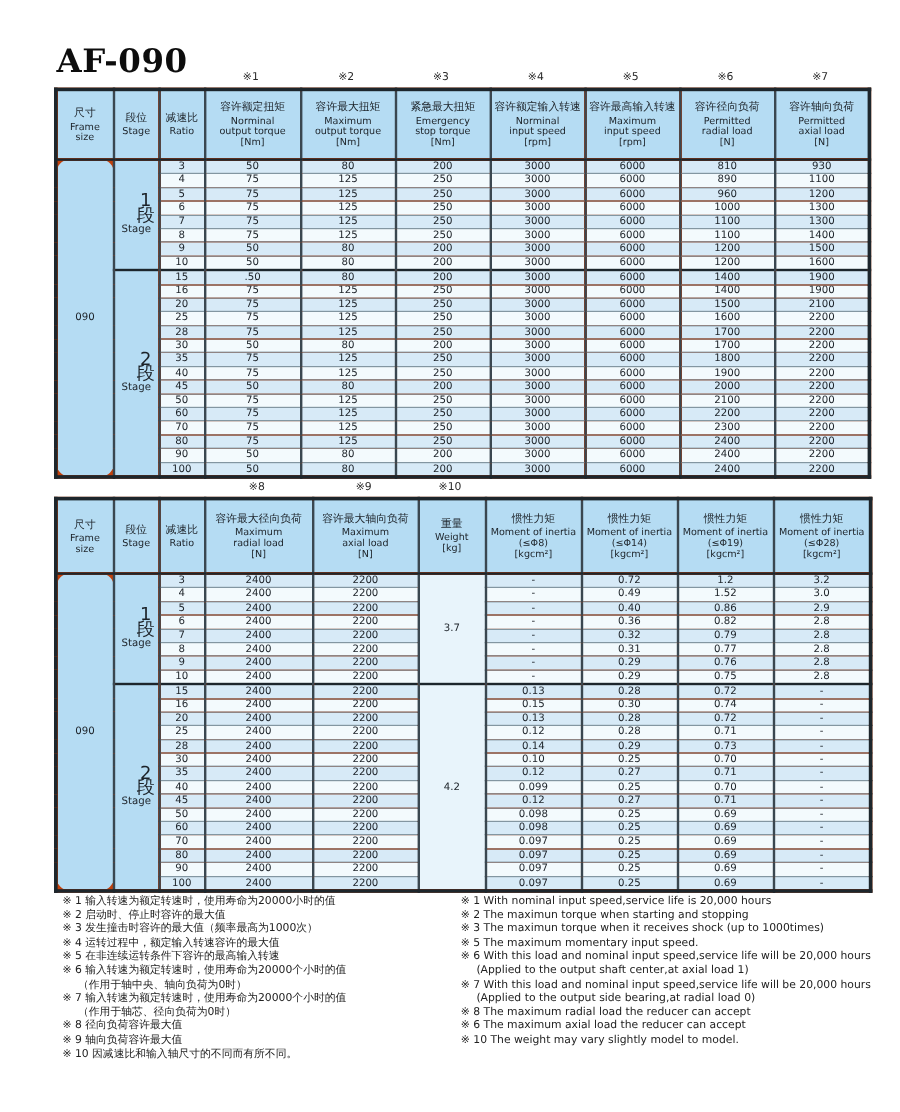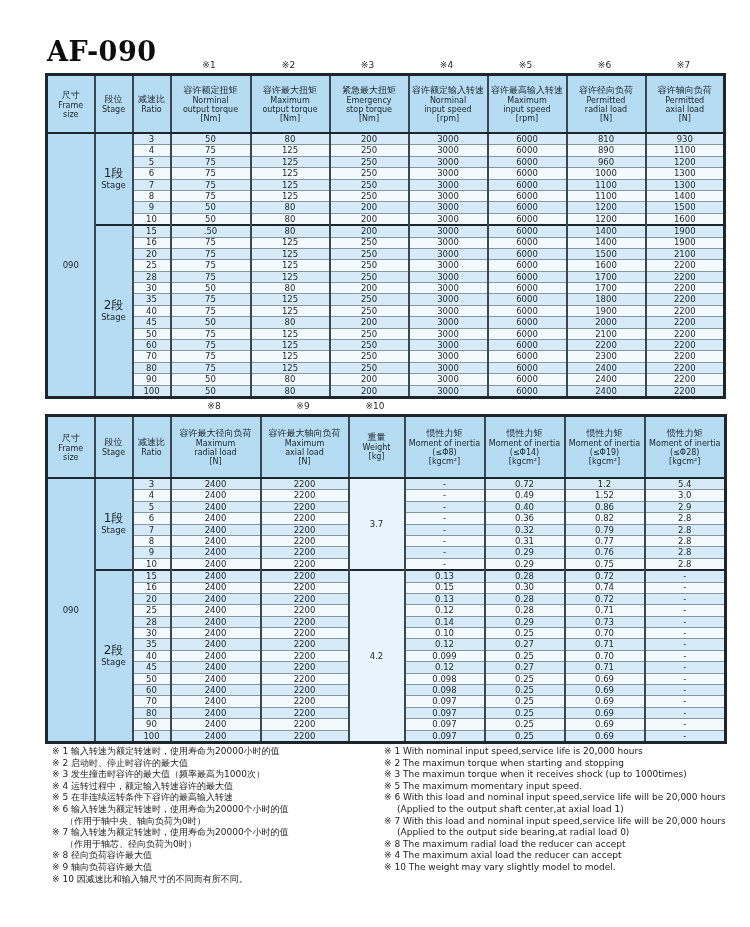--- a/index.html
+++ b/index.html
@@ -21,22 +21,22 @@
   table.spec.t1 thead th{height:56px;}
   table.spec.t2 thead th{height:60px;}
   th .zh{font-size:9px;line-height:11px;}
   th .en{font-size:8px;line-height:9px;}
   th .sub{font-size:8px;line-height:9px;}
   th .unit{font-size:8px;line-height:9.5px;}
   table.spec td{font-size:8.5px;line-height:1;height:10.4px;}
   td.deep{background:#d7eaf7;}
   td.light{background:#f3fafd;}
   td.mg{background:#b5dcf3;}
-  td.frame-cell{font-size:9.5px;}
-  td.stage-cell .zh{font-size:12px;line-height:12px;}
+  td.frame-cell{font-size:9.5px;border-radius:11px;}
+  td.stage-cell .zh{font-size:15px;line-height:12px;margin-left:16px;}
   td.stage-cell .en{font-size:8.5px;line-height:12px;}
   td.weight-cell{background:#e8f4fb;font-size:9px;}
   tr.group-top td{border-top:2px solid #1d262c;}
   .fnote{position:absolute;top:746px;font-size:9px;line-height:11.6px;color:#222;white-space:nowrap;}
   .fnote.zh-col{left:52px;width:330px;}
   .fnote.en-col{left:384px;width:362px;}
   .fnote .cont{padding-left:13px;}
 </style>
 </head>
 <body>
@@ -454,21 +454,21 @@
               <div class="zh">1段</div>
               <div class="en">Stage</div>
             </td>
             <td class="deep">3</td>
             <td class="deep">2400</td>
             <td class="deep">2200</td>
             <td class="weight-cell" rowspan="8">3.7</td>
             <td class="deep">-</td>
             <td class="deep">0.72</td>
             <td class="deep">1.2</td>
-            <td class="deep">5.4</td>
+            <td class="deep">3.2</td>
           </tr>
           <tr>
             <td class="light">4</td>
             <td class="light">2400</td>
             <td class="light">2200</td>
             <td class="light">-</td>
             <td class="light">0.49</td>
             <td class="light">1.52</td>
             <td class="light">3.0</td>
           </tr>
@@ -687,16 +687,16 @@
   <div class="fnote en-col">
       <div>※ 1 With nominal input speed,service life is 20,000 hours</div>
       <div>※ 2 The maximun torque when starting and stopping</div>
       <div>※ 3 The maximun torque when it receives shock (up to 1000times)</div>
       <div>※ 5 The maximum momentary input speed.</div>
       <div>※ 6 With this load and nominal input speed,service life will be 20,000 hours</div>
       <div class="cont">(Applied to the output shaft center,at axial load 1)</div>
       <div>※ 7 With this load and nominal input speed,service life will be 20,000 hours</div>
       <div class="cont">(Applied to the output side bearing,at radial load 0)</div>
       <div>※ 8 The maximum radial load the reducer can accept</div>
-      <div>※ 4 The maximum axial load the reducer can accept</div>
+      <div>※ 6 The maximum axial load the reducer can accept</div>
       <div>※ 10 The weight may vary  slightly  model to model.</div>
     </div>
 </div>
 
 </body></html>

